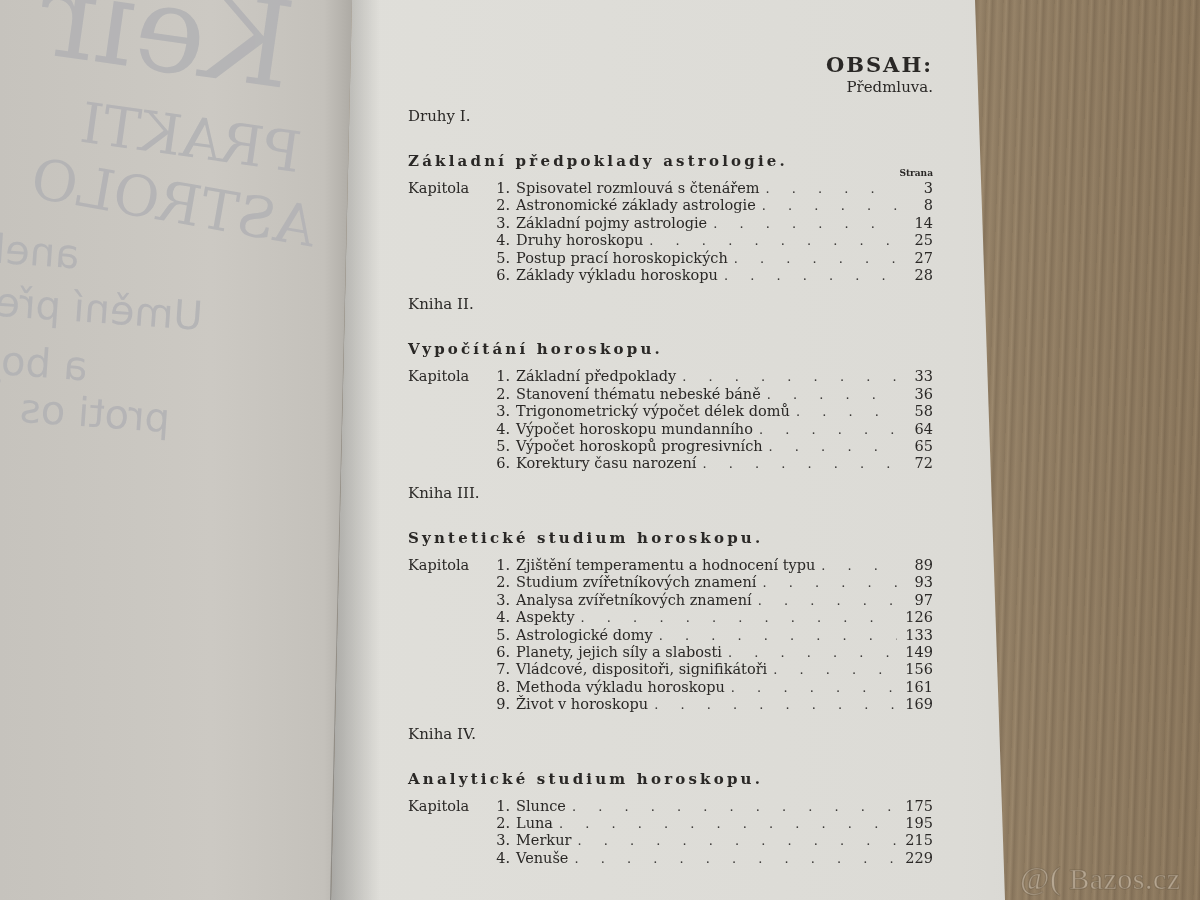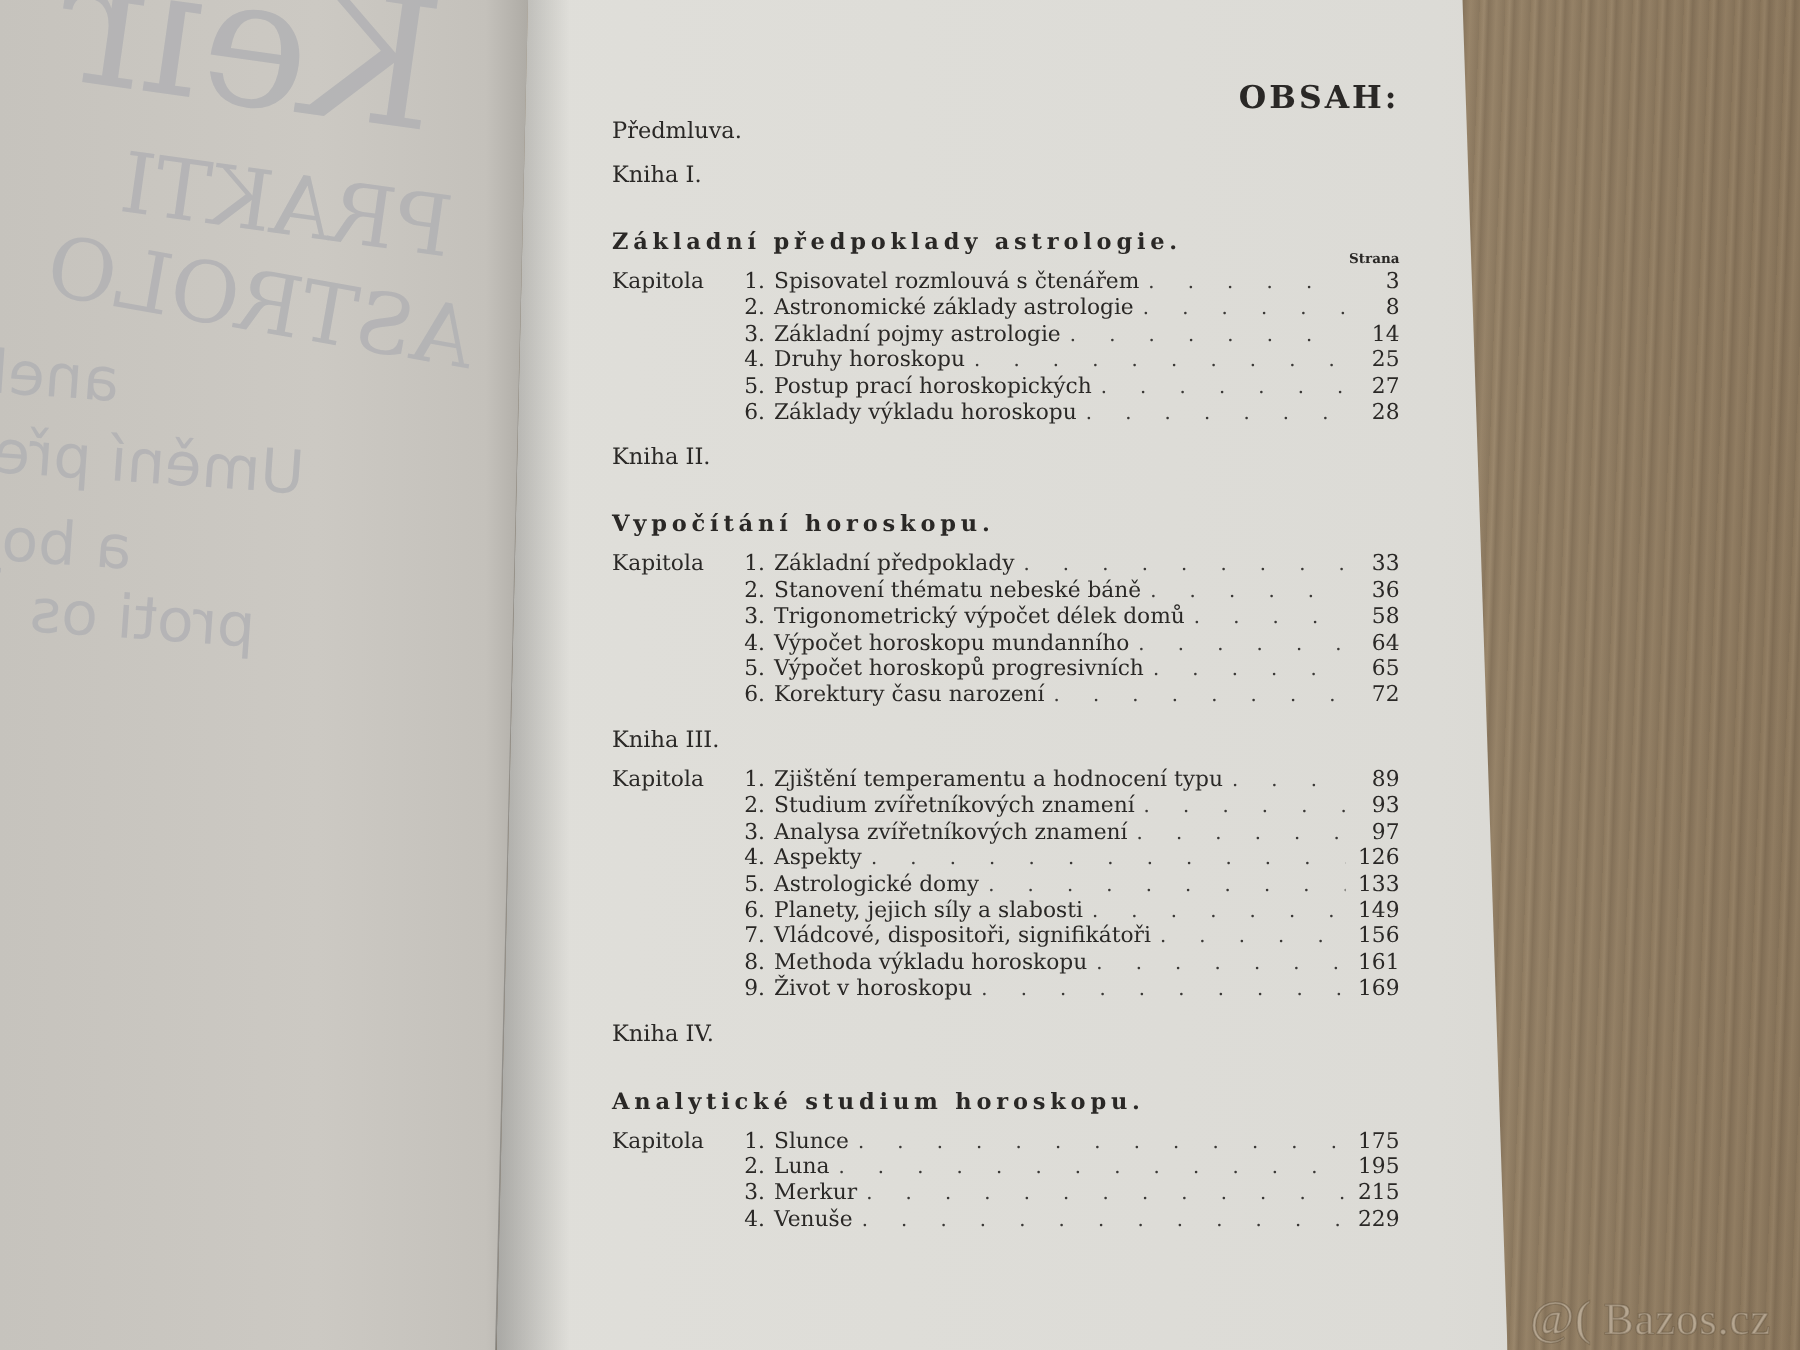--- a/index.html
+++ b/index.html
@@ -53,21 +53,21 @@
     }
     .toc-title {
       text-align: right; font-weight: bold; font-size: 21px;
       letter-spacing: 2px; margin-left: 40px; margin-bottom: 2px;
       font-family: "DejaVu Serif", serif;
     }
     .line {
       font-size: 15px; line-height: 17px; white-space: nowrap;
       font-family: "DejaVu Serif", serif;
     }
-    .preface { margin-top: 0; }
+    .preface { margin-top: 0; text-align: right; }
     .book { margin-top: 12px; }
     .section-title {
       letter-spacing: 3.2px; font-weight: 600; margin-top: 28px;
       font-size: 15px;
     }
     .strana {
       position: absolute; right: 0; font-size: 9px; font-weight: bold;
       font-family: "DejaVu Serif", serif;
     }
     .chapters { margin-top: 10px; position: relative; }
@@ -112,21 +112,21 @@
 </div>
 
 <div class="right-page"></div>
 <div class="gutter"></div>
 
 <div class="page-content">
   <div class="toc-title">OBSAH:</div>
   <div class="line preface">Předmluva.</div>
 
   <div id="books">
-      <div class="line book">Kniha I.</div>
+      <div class="line book">Druhy I.</div>
       <div class="line section-title">Základní předpoklady astrologie.</div>
       <div class="chapters">
         <div class="strana" style="top: -12px;">Strana</div>
         <div class="chapter">
           <span class="prefix">Kapitola</span>
           <span class="num">1.</span>
           <span class="title">Spisovatel rozmlouvá s čtenářem</span>
           <span class="dots"></span>
           <span class="page">3</span>
         </div>
@@ -206,20 +206,21 @@
         </div>
         <div class="chapter">
           <span class="prefix"></span>
           <span class="num">6.</span>
           <span class="title">Korektury času narození</span>
           <span class="dots"></span>
           <span class="page">72</span>
         </div>
       </div>
       <div class="line book">Kniha III.</div>
+      <div class="line section-title">Syntetické studium horoskopu.</div>
       <div class="chapters">
         <div class="chapter">
           <span class="prefix">Kapitola</span>
           <span class="num">1.</span>
           <span class="title">Zjištění temperamentu a hodnocení typu</span>
           <span class="dots"></span>
           <span class="page">89</span>
         </div>
         <div class="chapter">
           <span class="prefix"></span>

